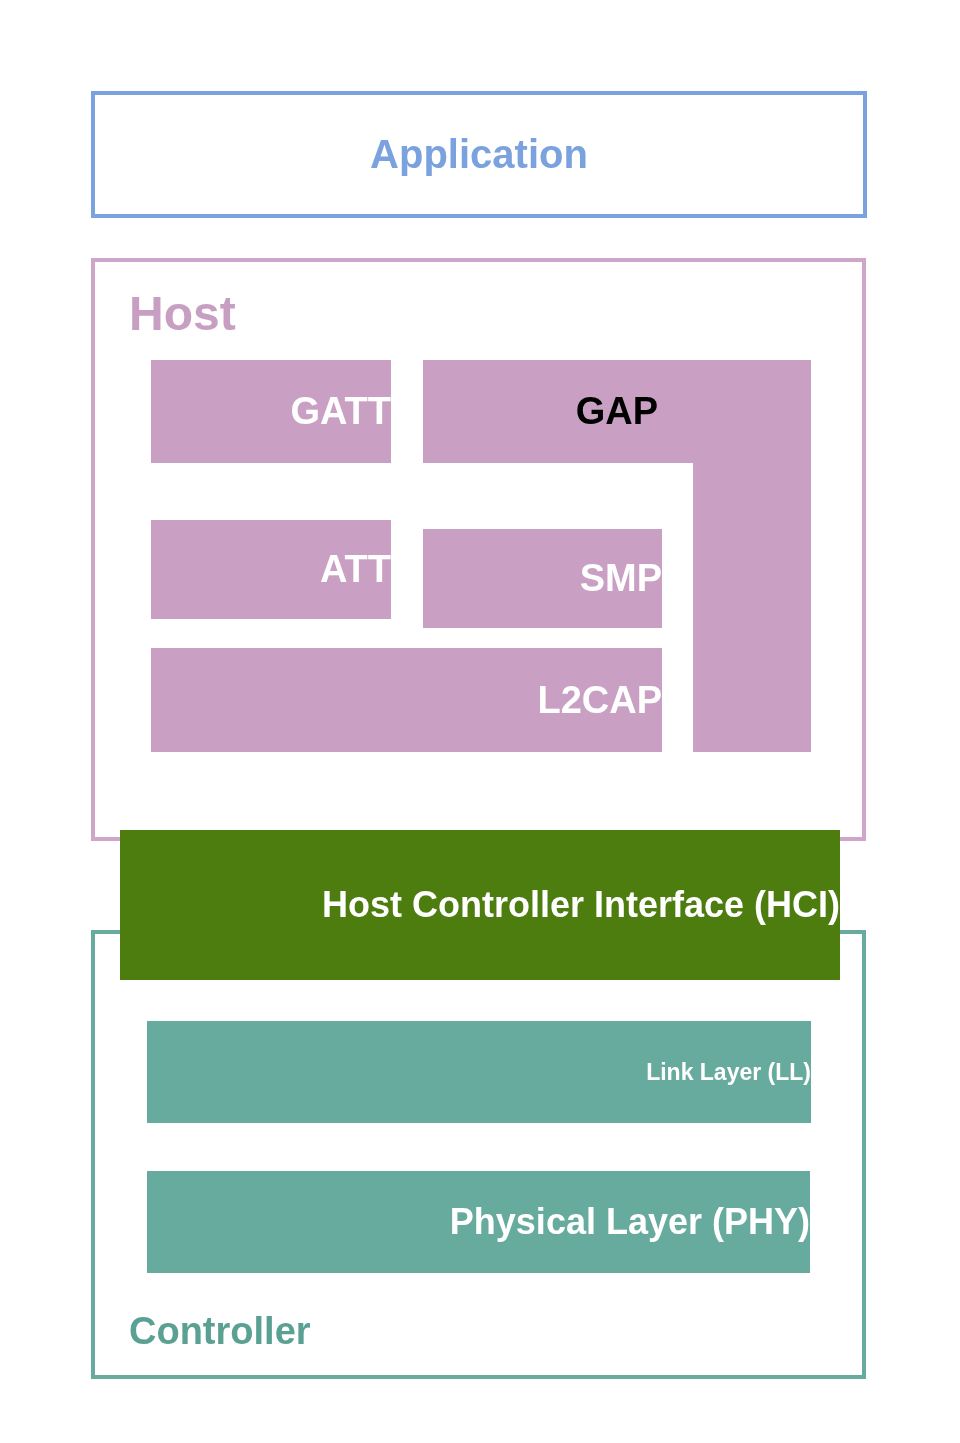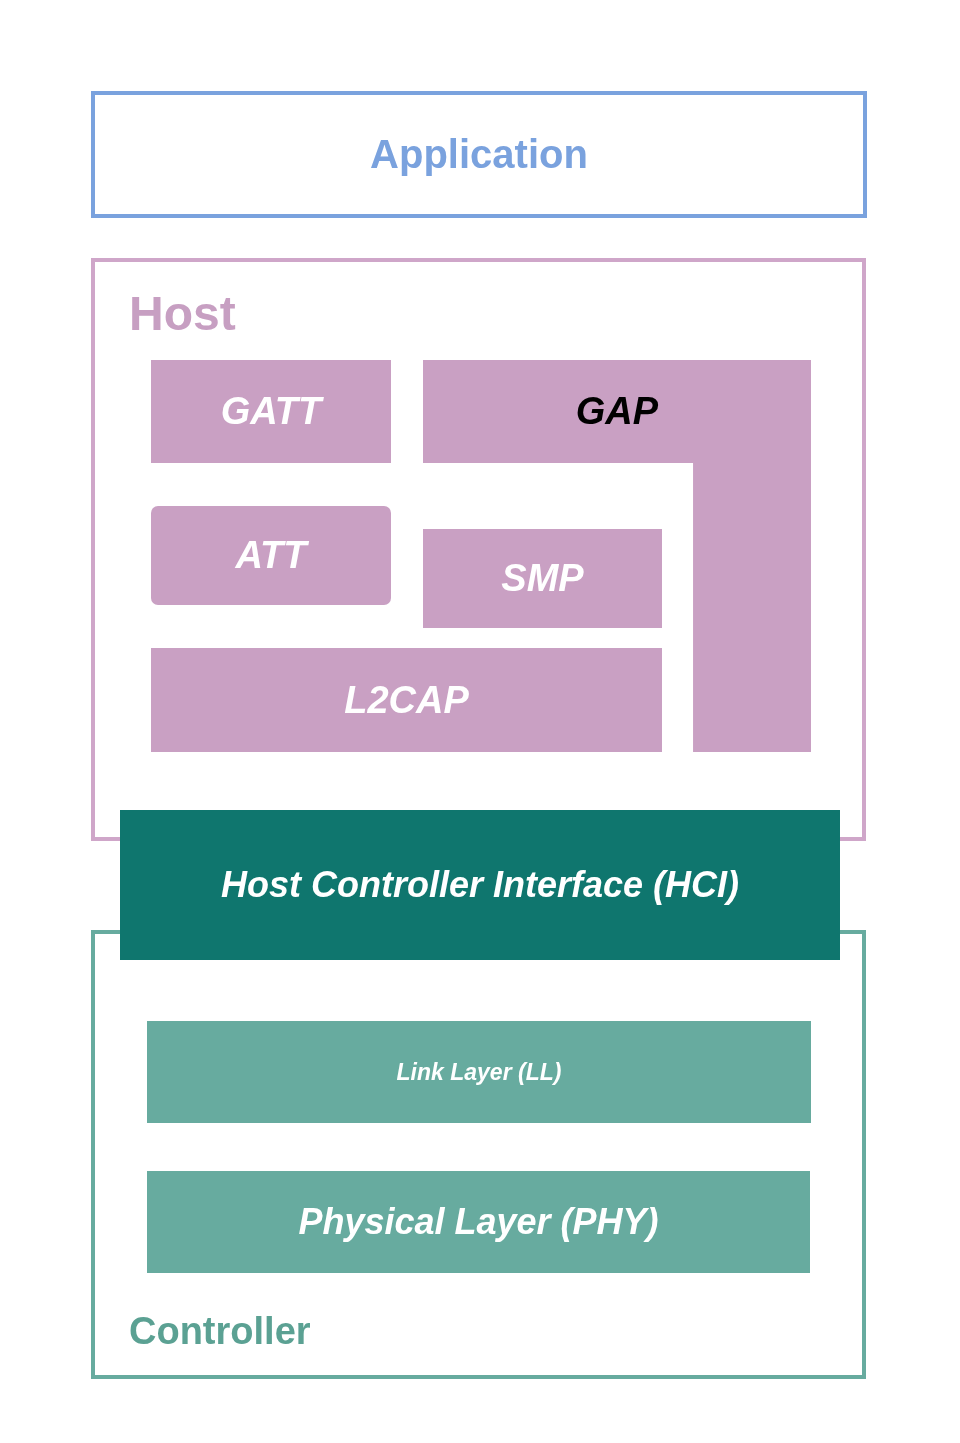--- a/index.html
+++ b/index.html
@@ -39,29 +39,29 @@
     border: 4px solid #67ab9f;
   }
   .controller-label {
     position: absolute; left: 34px; bottom: 22px;
     color: #5ba193; font-size: 38px; font-weight: bold;
   }
 
   
   .block {
     position: absolute; z-index: 2;
-    display: flex; align-items: center; justify-content: center;
-    color: #ffffff; font-weight: bold; font-style: italic;
+    display: flex; align-items: center; justify-content: flex-end;
+    color: #ffffff; font-weight: bold;
   }
   .mauve { background: #c9a0c3; }
   .teal  { background: #67ab9f; }
-  .red   { background: #0f766e; }
+  .red   { background: #4d7c0f; margin-top: 20px; }
 
   .gatt  { left: 151px; top: 360px; width: 240px; height: 103px; font-size: 38px; }
-  .att   { left: 151px; top: 506px; width: 240px; height:  99px; font-size: 38px; border-radius: 7px; }
+  .att   { left: 151px; top: 520px; width: 240px; height:  99px; font-size: 38px; }
   .smp   { left: 423px; top: 506px; width: 239px; height:  99px; font-size: 38px; margin-top: 23px; }
   .l2cap { left: 151px; top: 648px; width: 511px; height: 104px; font-size: 38px; }
 
   
   .gap-shape {
     left: 423px; top: 360px; width: 388px; height: 392px;
     background: #c9a0c3;
     clip-path: polygon(0 0, 100% 0, 100% 100%, 69.6% 100%, 69.6% 26.3%, 0 26.3%);
     display: block;
   }

